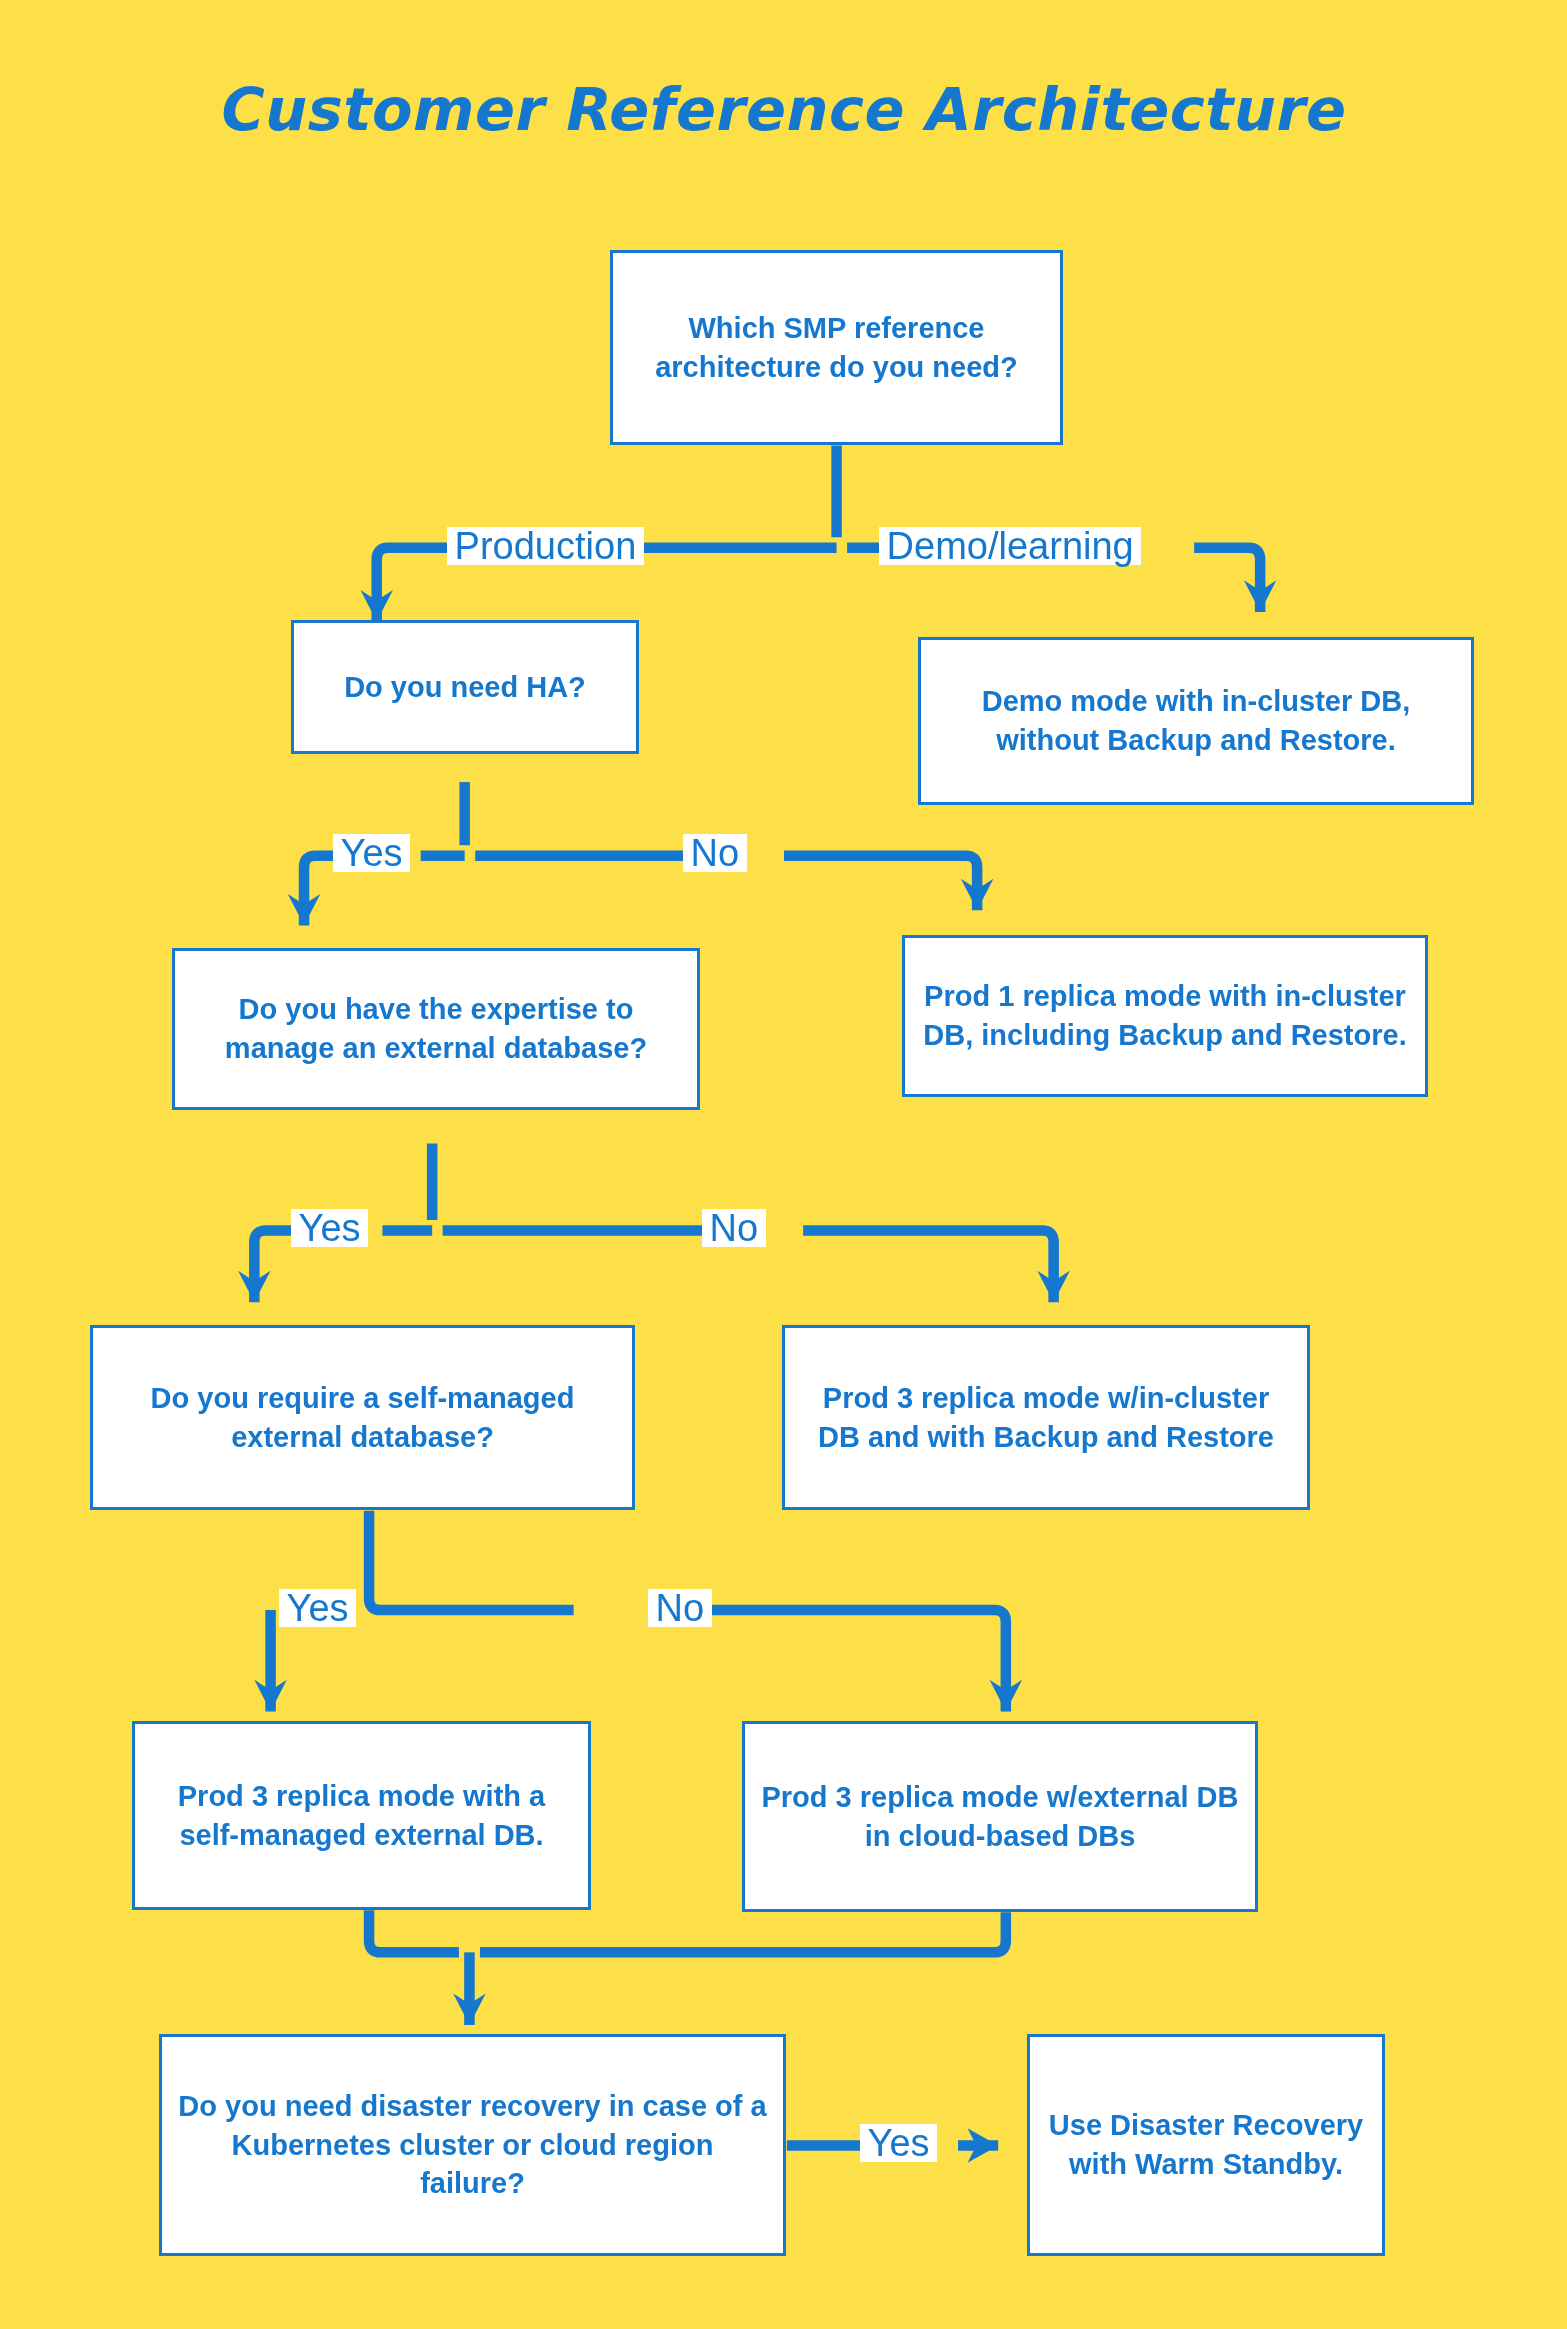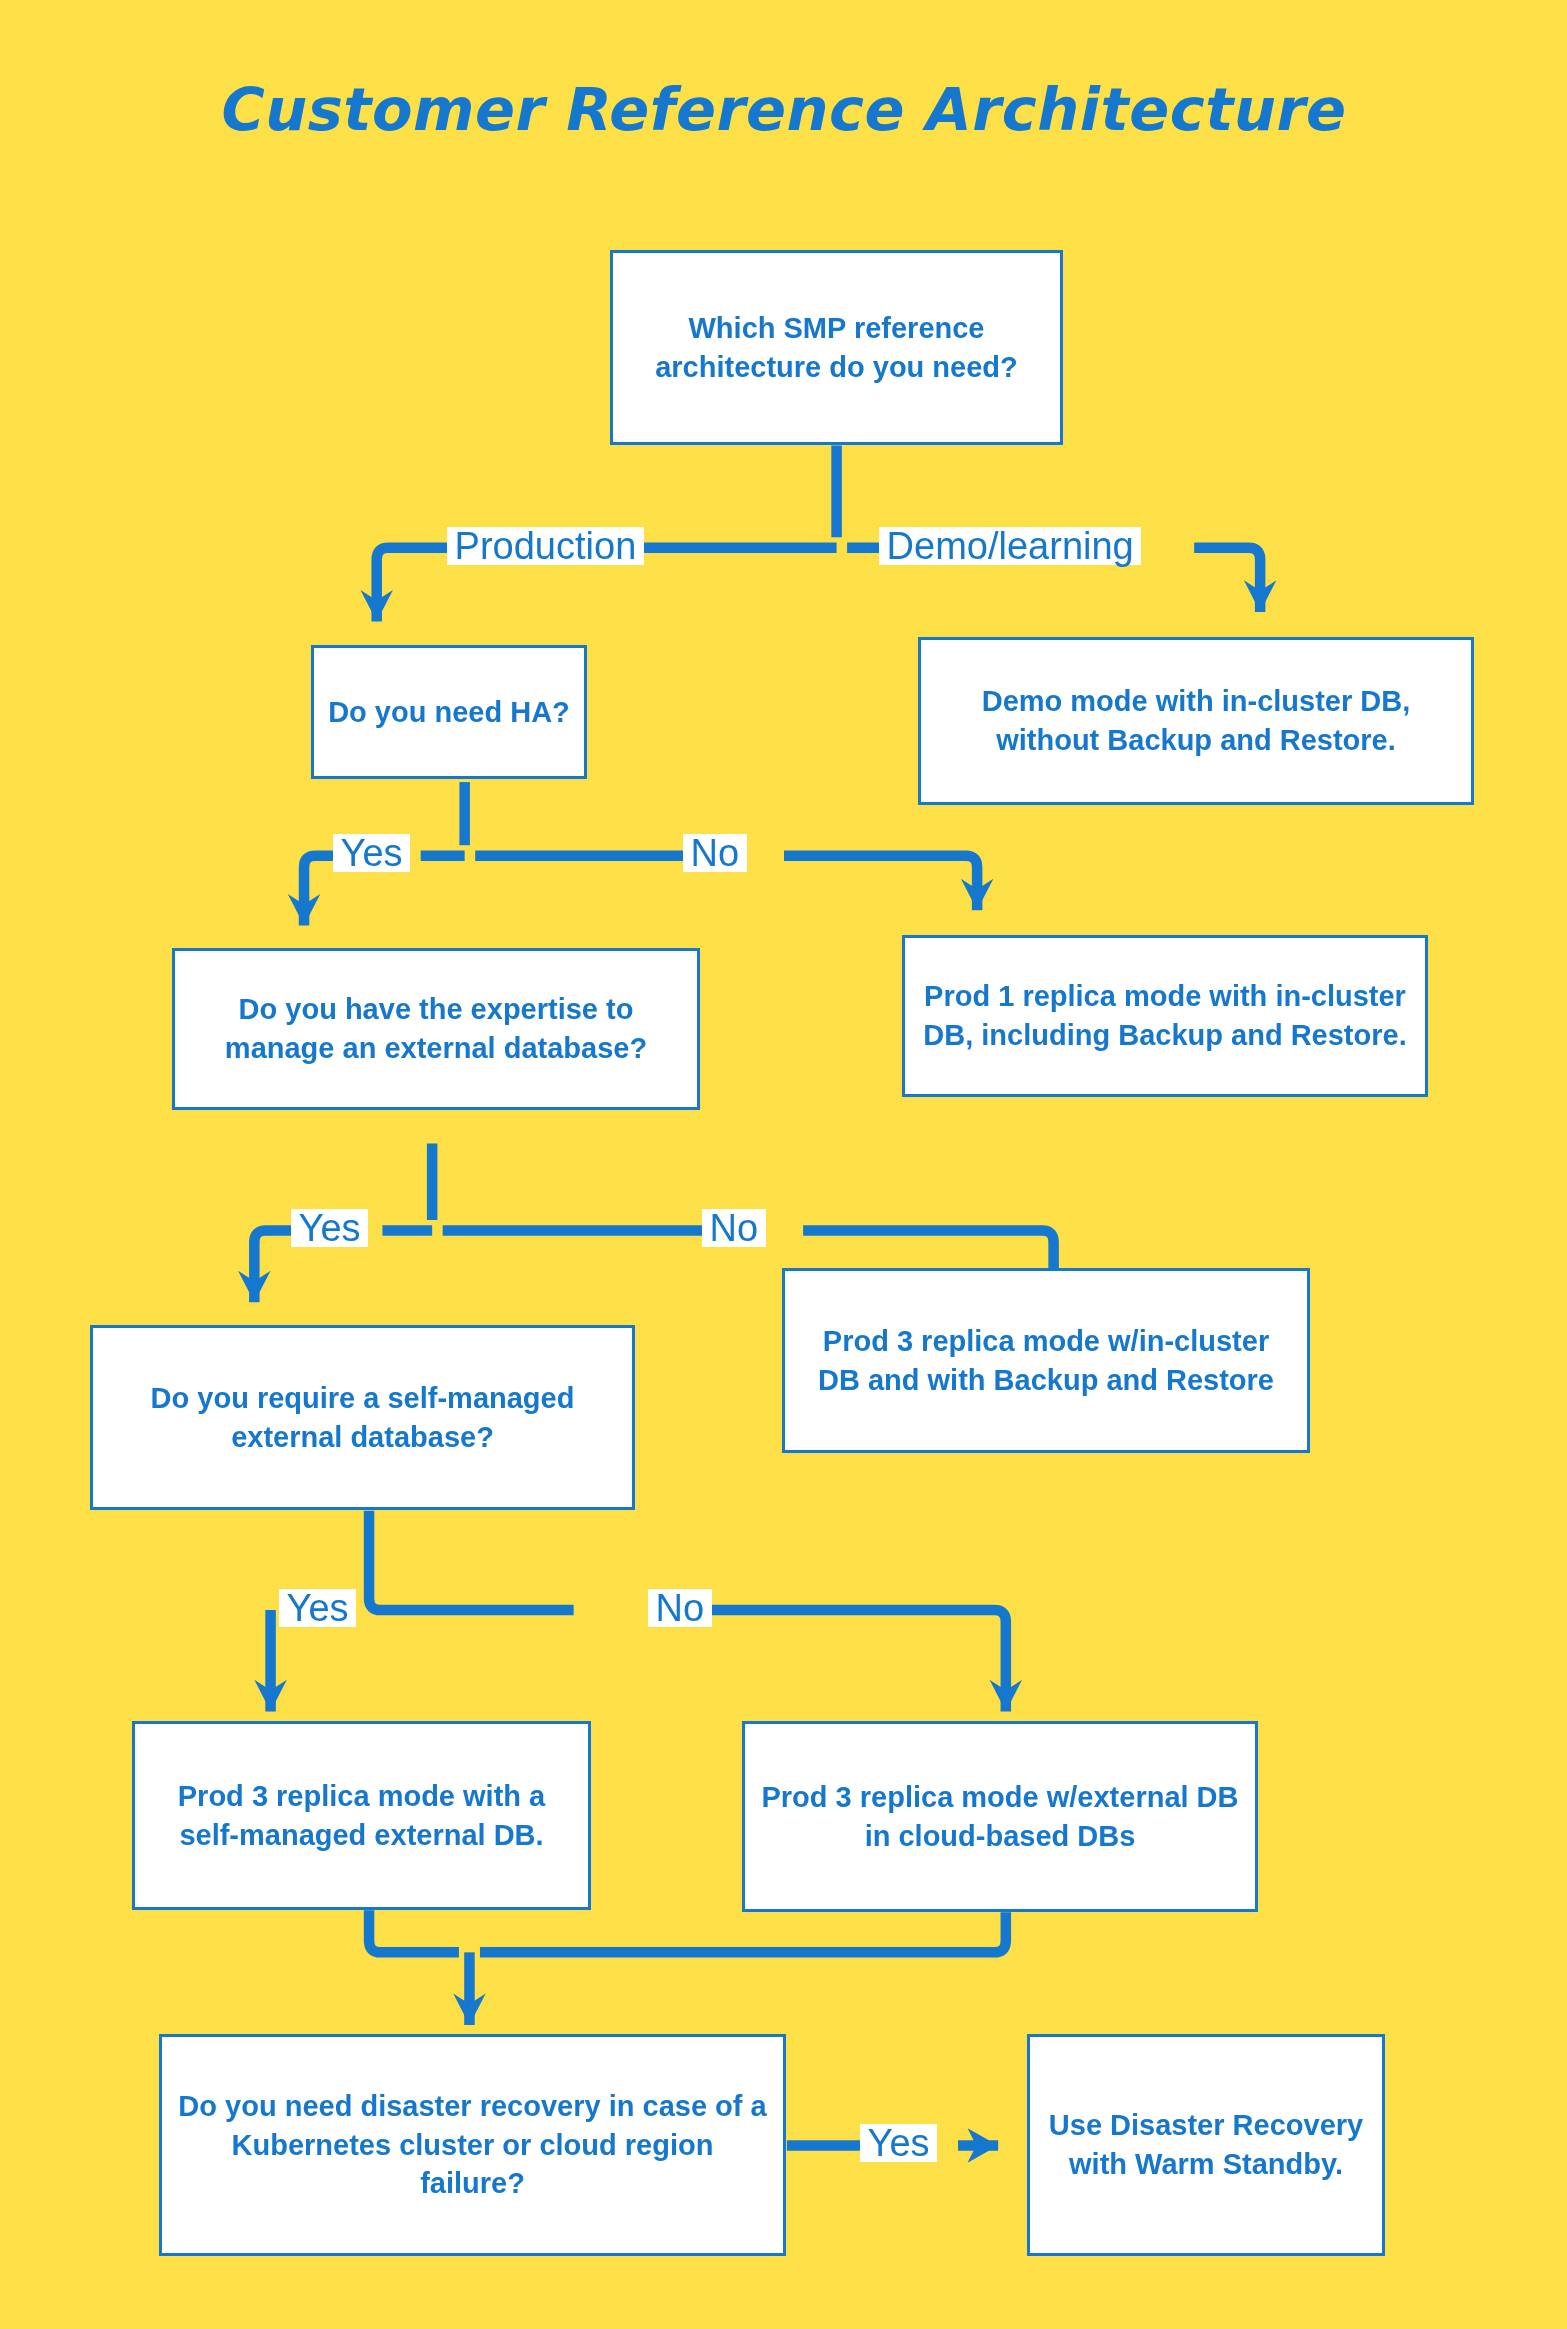--- a/index.html
+++ b/index.html
@@ -131,33 +131,33 @@
   </svg>
 
   <div class="node" style="left:610px; top:250px; width:453px; height:195px;">
     <span class="txt">Which SMP reference architecture do you need?</span>
   </div>
 
   <div class="node" style="left:918px; top:637px; width:556px; height:168px;">
     <span class="txt">Demo mode with in-cluster DB, without Backup and Restore.</span>
   </div>
 
-  <div class="node" style="left:291px; top:645px; width:276px; height:134px;margin-left:20px;">
+  <div class="node" style="left:291px; top:620px; width:348px; height:134px;">
     <span class="txt">Do you need HA?</span>
   </div>
 
   <div class="node" style="left:902px; top:935px; width:526px; height:162px;">
     <span class="txt">Prod 1 replica mode with in-cluster DB, including Backup and Restore.</span>
   </div>
 
   <div class="node" style="left:172px; top:948px; width:528px; height:162px;">
     <span class="txt">Do you have the expertise to manage an external database?</span>
   </div>
 
-  <div class="node" style="left:782px; top:1268px; width:528px; height:185px;">
+  <div class="node" style="left:782px; top:1325px; width:528px; height:185px;">
     <span class="txt">Prod 3 replica mode w/in-cluster DB and with Backup and Restore</span>
   </div>
 
   <div class="node" style="left:90px; top:1325px; width:545px; height:185px;">
     <span class="txt">Do you require a self-managed external database?</span>
   </div>
 
   <div class="node" style="left:132px; top:1721px; width:459px; height:189px;">
     <span class="txt">Prod 3 replica mode with a self-managed external DB.</span>
   </div>

